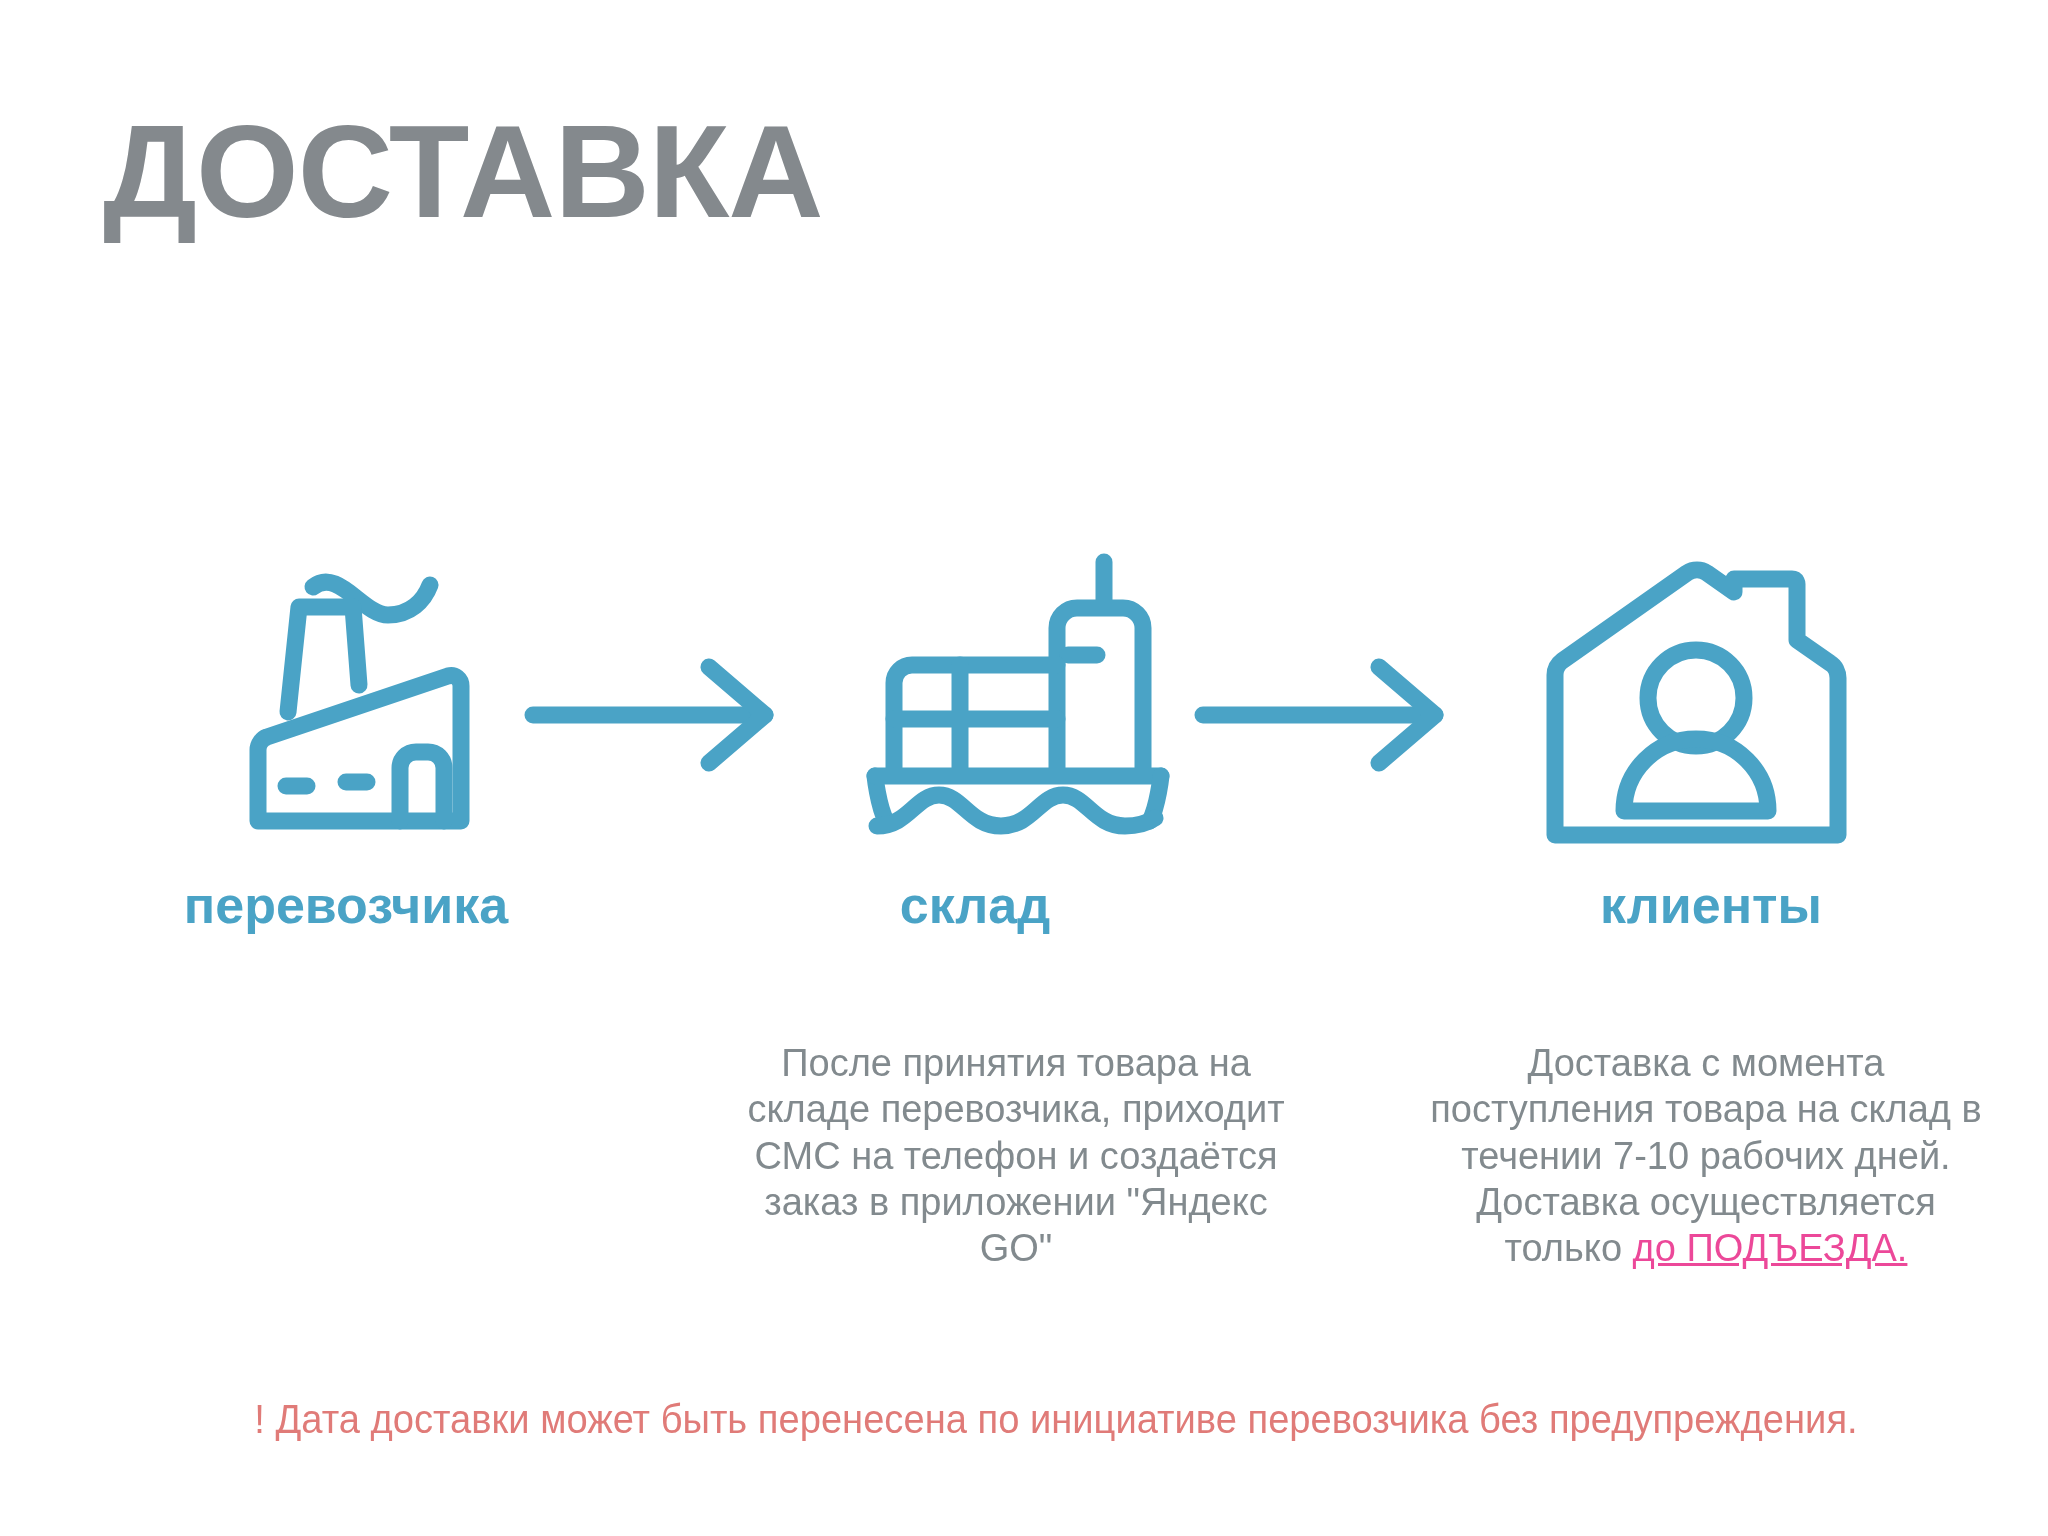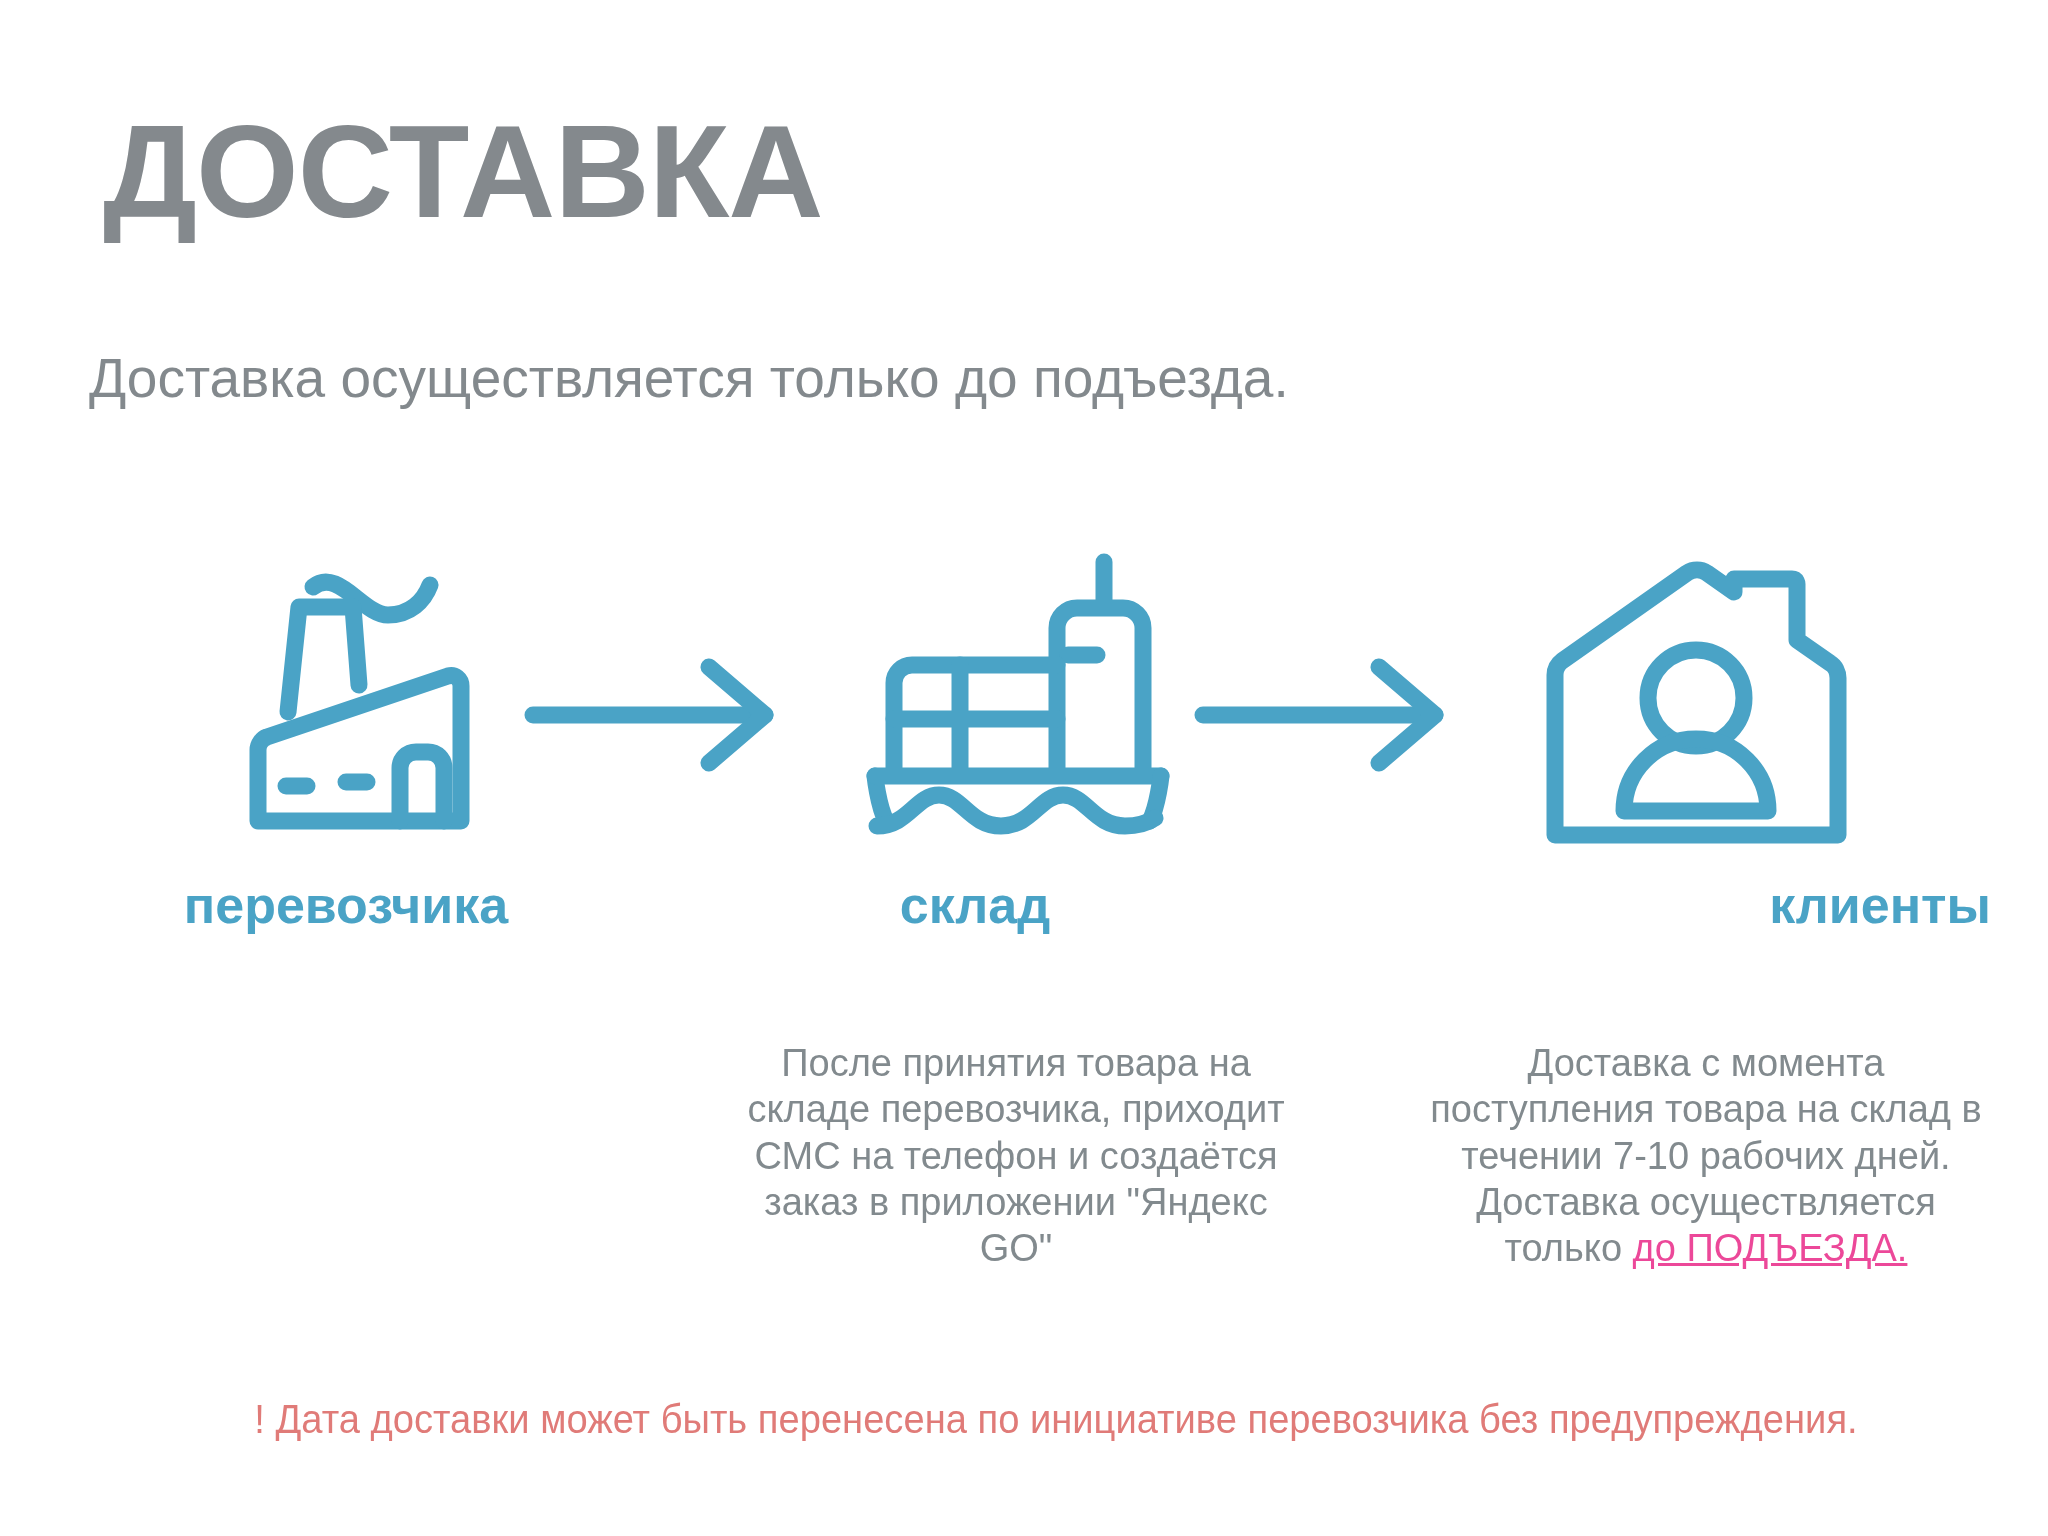--- a/index.html
+++ b/index.html
@@ -88,21 +88,21 @@
     top: 875px;
     width: 560px;
     text-align: center;
     font-size: 52px;
     font-weight: bold;
     color: #4aa3c6;
     white-space: nowrap;
   }
   #label-1 { left: 35px; }
   #label-2 { left: 664px; }
-  #label-3 { left: 1400px; text-align: right; }
+  #label-3 { left: 1400px; }
 
   
   .stage-desc {
     position: absolute;
     top: 1040px;
     width: 570px;
     text-align: center;
     font-size: 38px;
     line-height: 1.22;
     color: #828a8e;
@@ -128,21 +128,20 @@
     transform-origin: center top;
   }
 </style>
 </head>
 <body>
 
 <div class="page">
 
   <h1 class="page-title">ДОСТАВКА</h1>
 
-  <p class="subtitle">Доставка осуществляется только до подъезда.</p>
 
   <div class="flow">
 
     <div class="stage-icon" id="icon-factory">
       <svg width="300" height="300" viewBox="0 0 300 300" fill="none" stroke="#4aa3c6" stroke-width="17" stroke-linecap="round" stroke-linejoin="round">
 
         <path d="M117 42 C 142 22, 167 70, 192 70 C 214 70, 228 56, 234 40"></path>
 
         <path d="M92 167 L103 62 L157 62 L163 140"></path>
 

